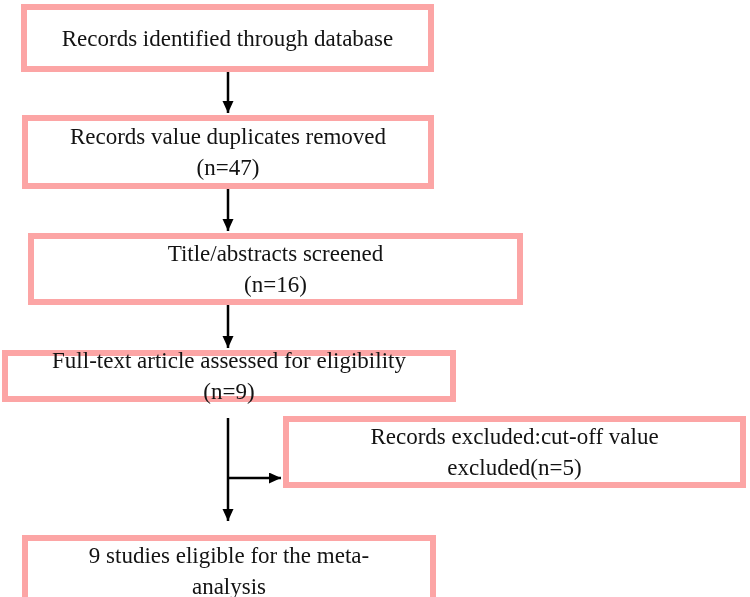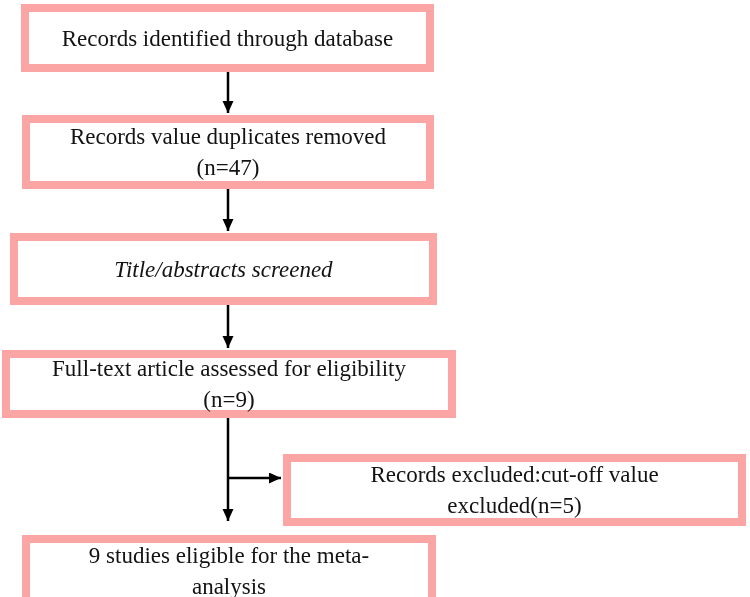--- a/index.html
+++ b/index.html
@@ -12,36 +12,36 @@
     width: 750px;
     height: 597px;
     background: #ffffff;
     font-family: "Liberation Serif", "DejaVu Serif", serif;
     color: #131313;
     overflow: hidden;
   }
   .flow-box {
     position: absolute;
     box-sizing: border-box;
-    border: 8px solid #fca5a5;
+    border: 6px solid #fca5a5;
     background: #ffffff;
     display: flex;
     flex-direction: column;
     align-items: center;
     justify-content: center;
     text-align: center;
     font-size: 23px;
     line-height: 31px;
     padding: 0 6px;
   }
   .box-identified { left: 21px;  top: 4px;   width: 413px; height: 68px; }
   .box-duplicates { left: 22px;  top: 115px; width: 412px; height: 74px; }
-  .box-screened   { left: 10px;  top: 233px; width: 427px; height: 72px; font-style: italic; }
-  .box-fulltext   { left: 2px;   top: 350px; width: 454px; height: 68px; }
-  .box-excluded   { left: 283px; top: 454px; width: 463px; height: 72px; }
+  .box-screened   { left: 28px;  top: 233px; width: 495px; height: 72px; }
+  .box-fulltext   { left: 2px;   top: 350px; width: 454px; height: 52px; }
+  .box-excluded   { left: 283px; top: 416px; width: 463px; height: 72px; }
   .box-eligible   { left: 22px;  top: 535px; width: 414px; height: 71px; }
   #arrows {
     position: absolute;
     left: 0;
     top: 0;
     width: 750px;
     height: 597px;
     pointer-events: none;
   }
 </style>
@@ -67,20 +67,21 @@
     <span>Records identified through database</span>
   </div>
 
   <div class="flow-box box-duplicates">
     <span>Records value duplicates removed</span>
     <span>(n=47)</span>
   </div>
 
   <div class="flow-box box-screened">
     <span>Title/abstracts screened</span>
+    <span>(n=16)</span>
   </div>
 
   <div class="flow-box box-fulltext">
     <span>Full-text article assessed for eligibility</span>
     <span>(n=9)</span>
   </div>
 
   <div class="flow-box box-excluded">
     <span>Records excluded:cut-off value</span>
     <span>excluded(n=5)</span>

